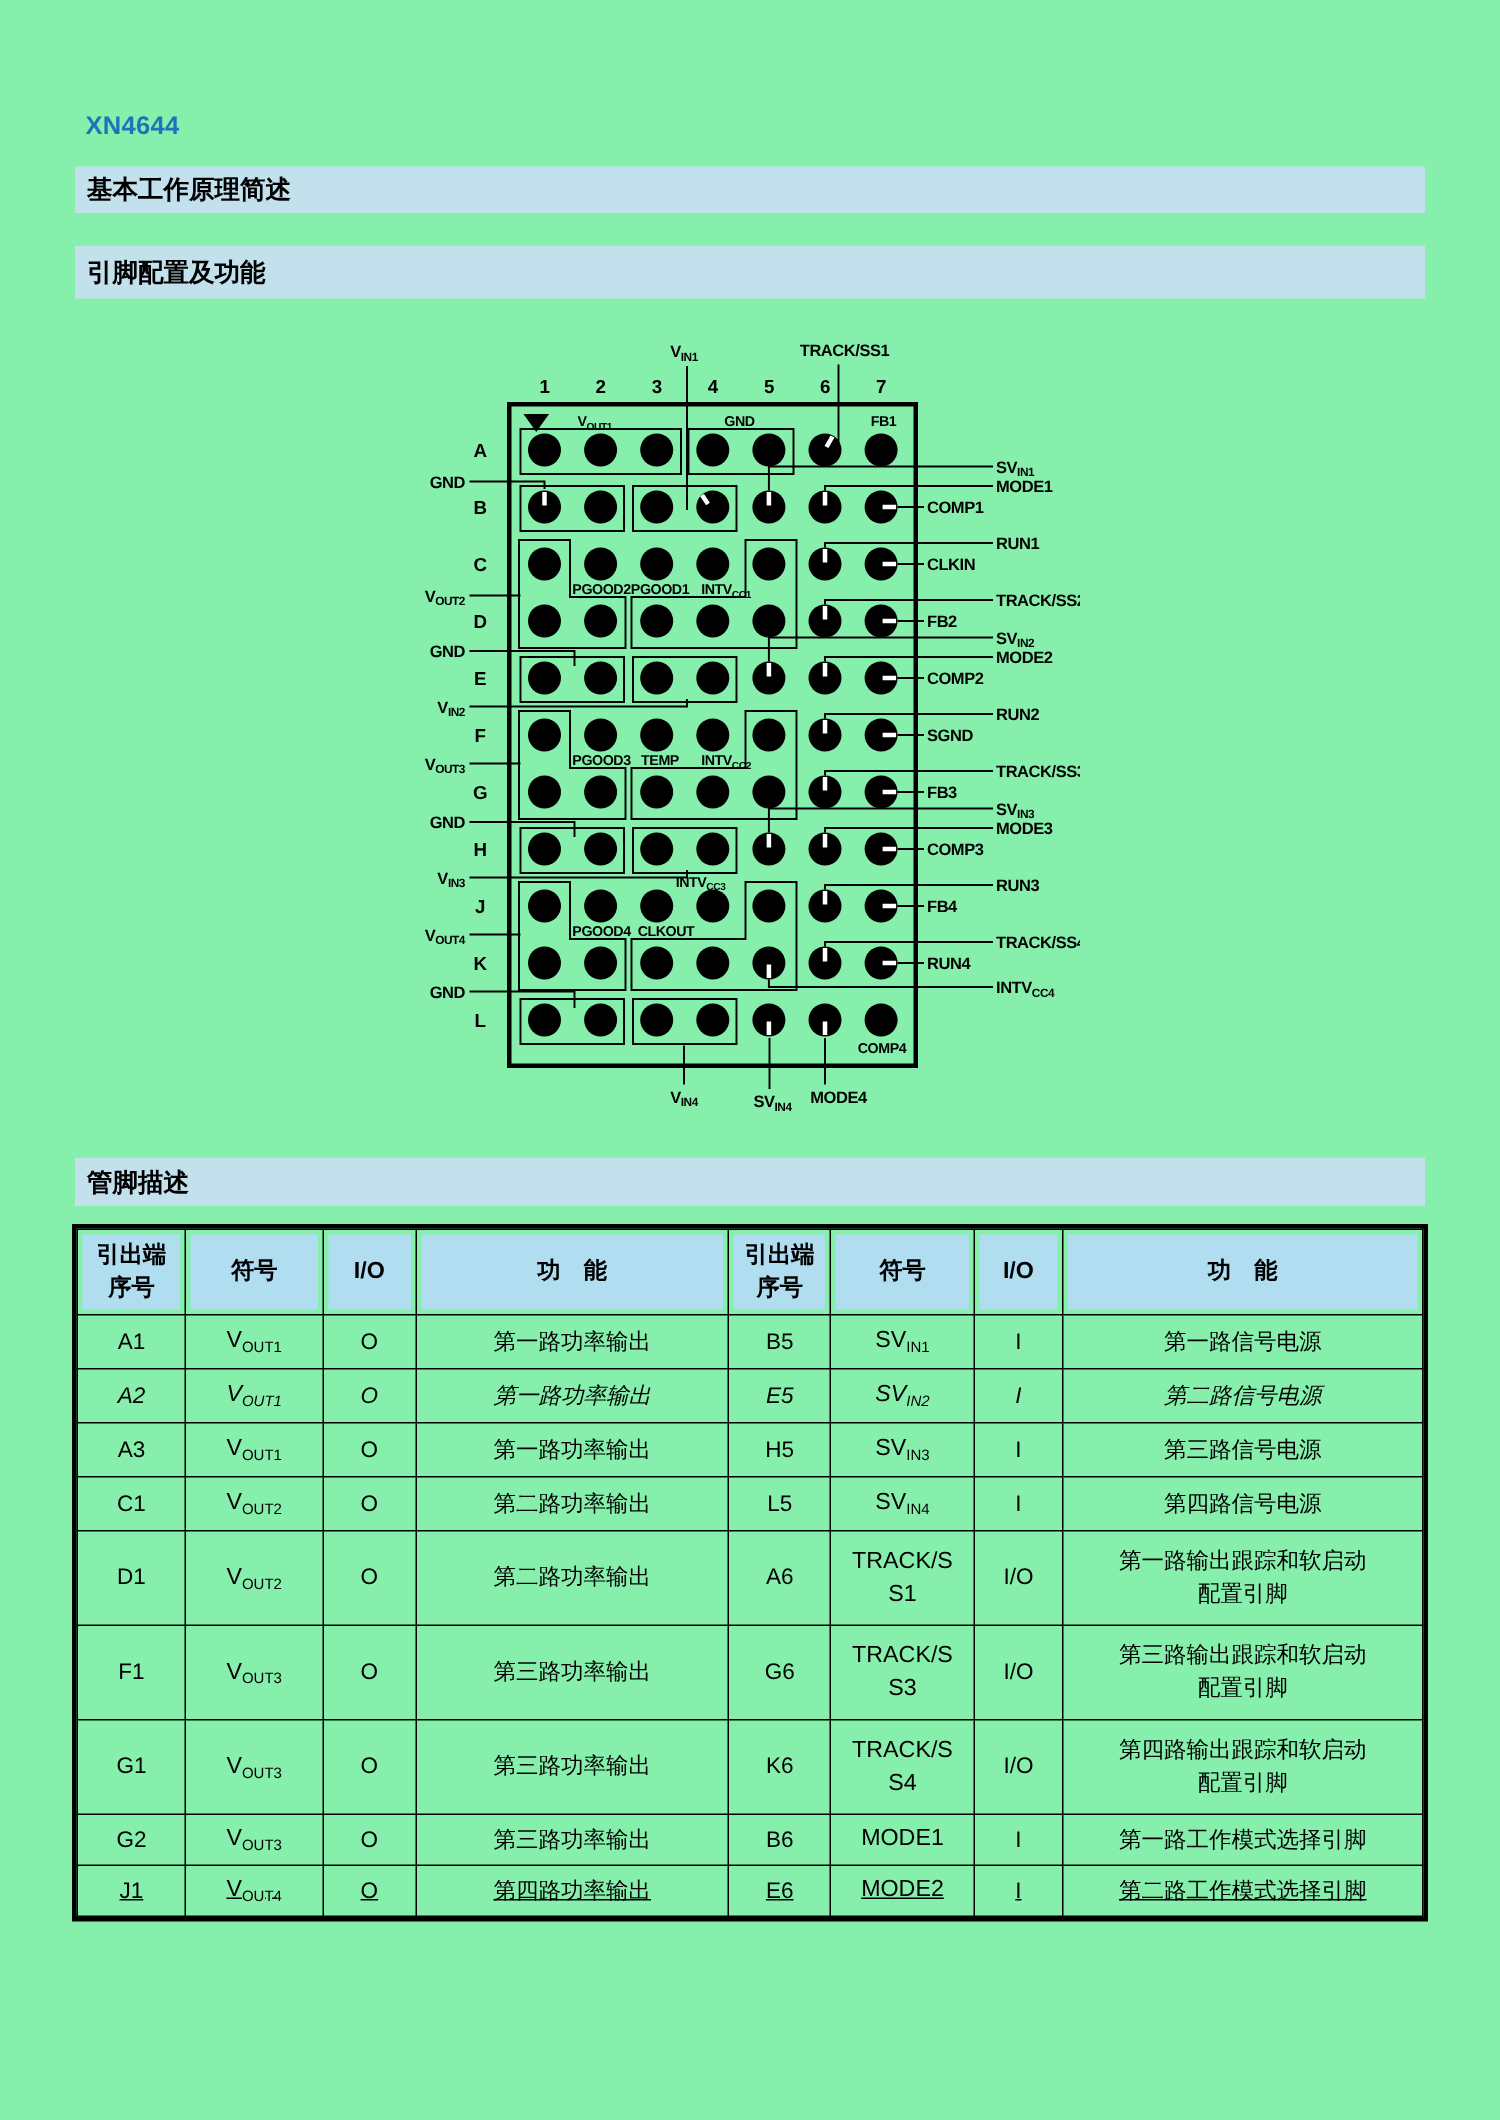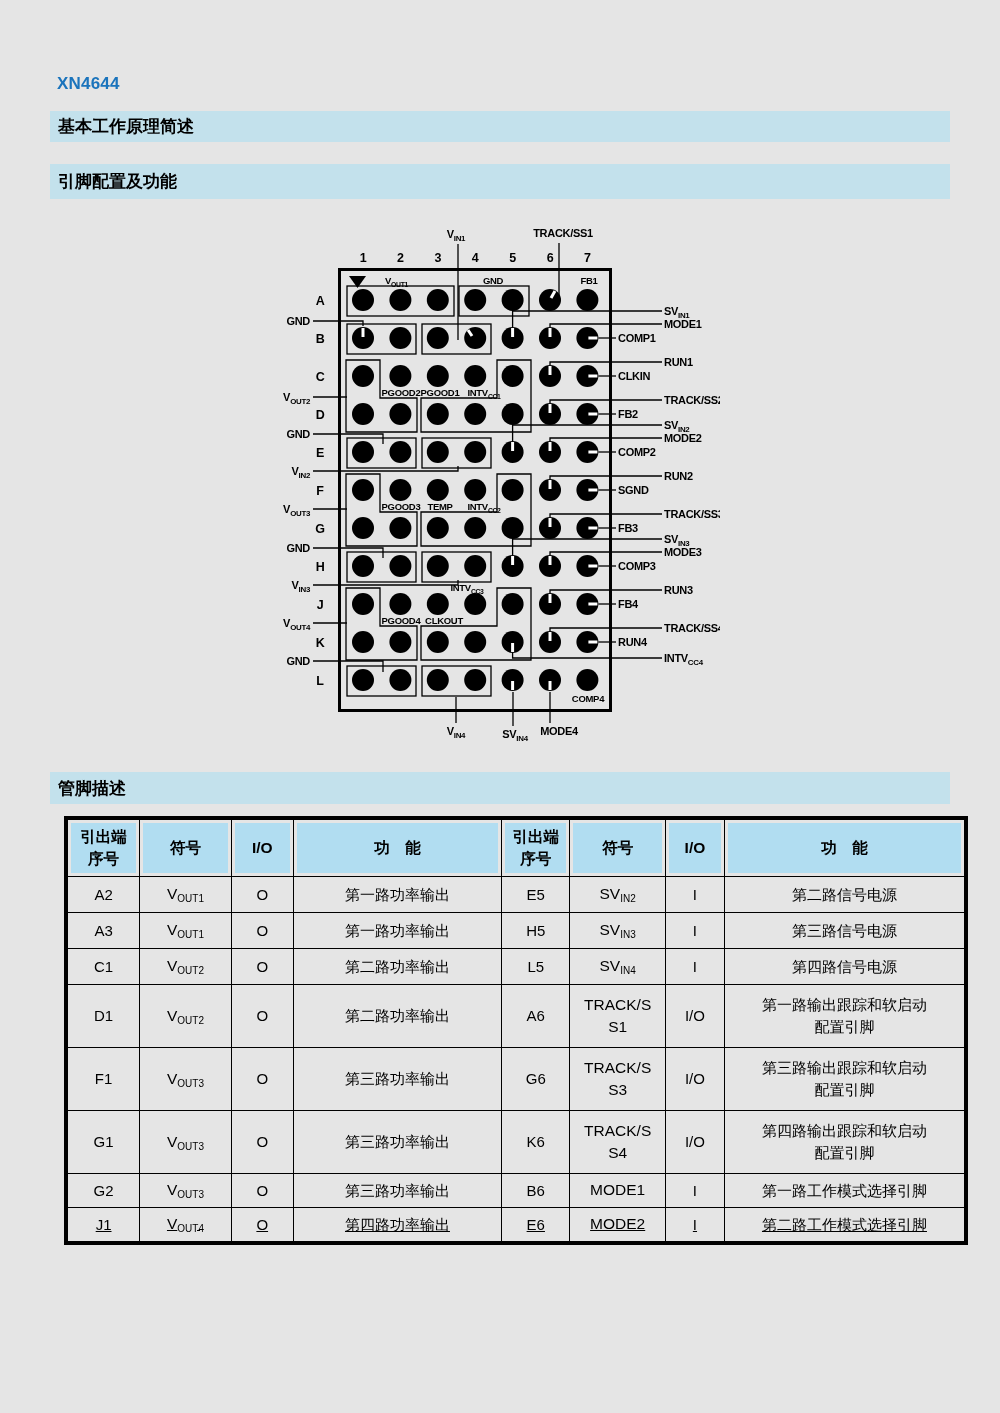--- a/index.html
+++ b/index.html
@@ -1,32 +1,32 @@
 <!DOCTYPE html>
 <html><head>
 <meta charset="utf-8">
 <style>
   html,body{margin:0;padding:0;background:#fff;}
-  .page{position:relative;width:1000px;height:1413px;background:#e5e5e5;
+  .page{position:relative;width:1000px;height:1413px;background:#86efac;
         font-family:"Liberation Sans",sans-serif;color:#000;overflow:hidden;}
   .doc-id{position:absolute;left:57px;top:74px;font-size:17px;font-weight:bold;
           color:#1b74bc;letter-spacing:.2px;}
   .banner{position:absolute;left:50px;width:900px;background:#c3e1ec;
           font-size:17px;font-weight:bold;color:#000;display:flex;align-items:center;
           padding-left:8px;box-sizing:border-box;text-align:right;}
   #banner-1{top:111px;height:31px;}
   #banner-2{top:164px;height:35px;}
   #banner-3{top:772px;height:32px;font-family:Liberation Serif, serif;}
   
   #pin-svg{position:absolute;left:240px;top:215px;width:480px;height:540px;}
   #pin-svg text{font-family:"Liberation Sans",sans-serif;font-weight:bold;fill:#000;
                 letter-spacing:-0.3px;}
   
   .tbl-wrap{position:absolute;left:48px;top:816px;width:904px;border:3px solid #000;
-            box-sizing:border-box;margin-left:16px;}
+            box-sizing:border-box;}
   table.pins{width:100%;border-collapse:collapse;table-layout:fixed;}
   table.pins th,table.pins td{border:1px solid #000;text-align:center;
             vertical-align:middle;padding:1px 3px;box-sizing:border-box;}
   table.pins th{height:56px;padding:3px;font-weight:bold;}
   .hdr{background:#b1ddf1;height:50px;display:flex;align-items:center;justify-content:center;
        white-space:pre-line;font-size:15.5px;line-height:1.45;font-weight:bold;}
   table.pins td{font-size:15px;line-height:1.45;}
   td.fn{white-space:pre-line;}
   .sym-m{white-space:pre-line;font-size:15.5px;}
   .sym-s{font-size:10px;position:relative;top:3px;letter-spacing:0;}
@@ -314,20 +314,30 @@
           <th>
               <div class="hdr">I/O</div>
             </th>
           <th>
               <div class="hdr">功　能</div>
             </th>
         </tr>
       </thead>
       <tbody id="pin-tbody">
           <tr style="height: 36px;">
+            <td>A1</td>
+            <td><span class="sym-m">V</span><span class="sym-s">OUT1</span></td>
+            <td>O</td>
+            <td class="fn">第一路功率输出</td>
+            <td>B5</td>
+            <td><span class="sym-m">SV</span><span class="sym-s">IN1</span></td>
+            <td>I</td>
+            <td class="fn">第一路信号电源</td>
+          </tr>
+          <tr style="height: 36px; font-style: italic;">
             <td>A2</td>
             <td><span class="sym-m">V</span><span class="sym-s">OUT1</span></td>
             <td>O</td>
             <td class="fn">第一路功率输出</td>
             <td>E5</td>
             <td><span class="sym-m">SV</span><span class="sym-s">IN2</span></td>
             <td>I</td>
             <td class="fn">第二路信号电源</td>
           </tr>
           <tr style="height: 36px;">

